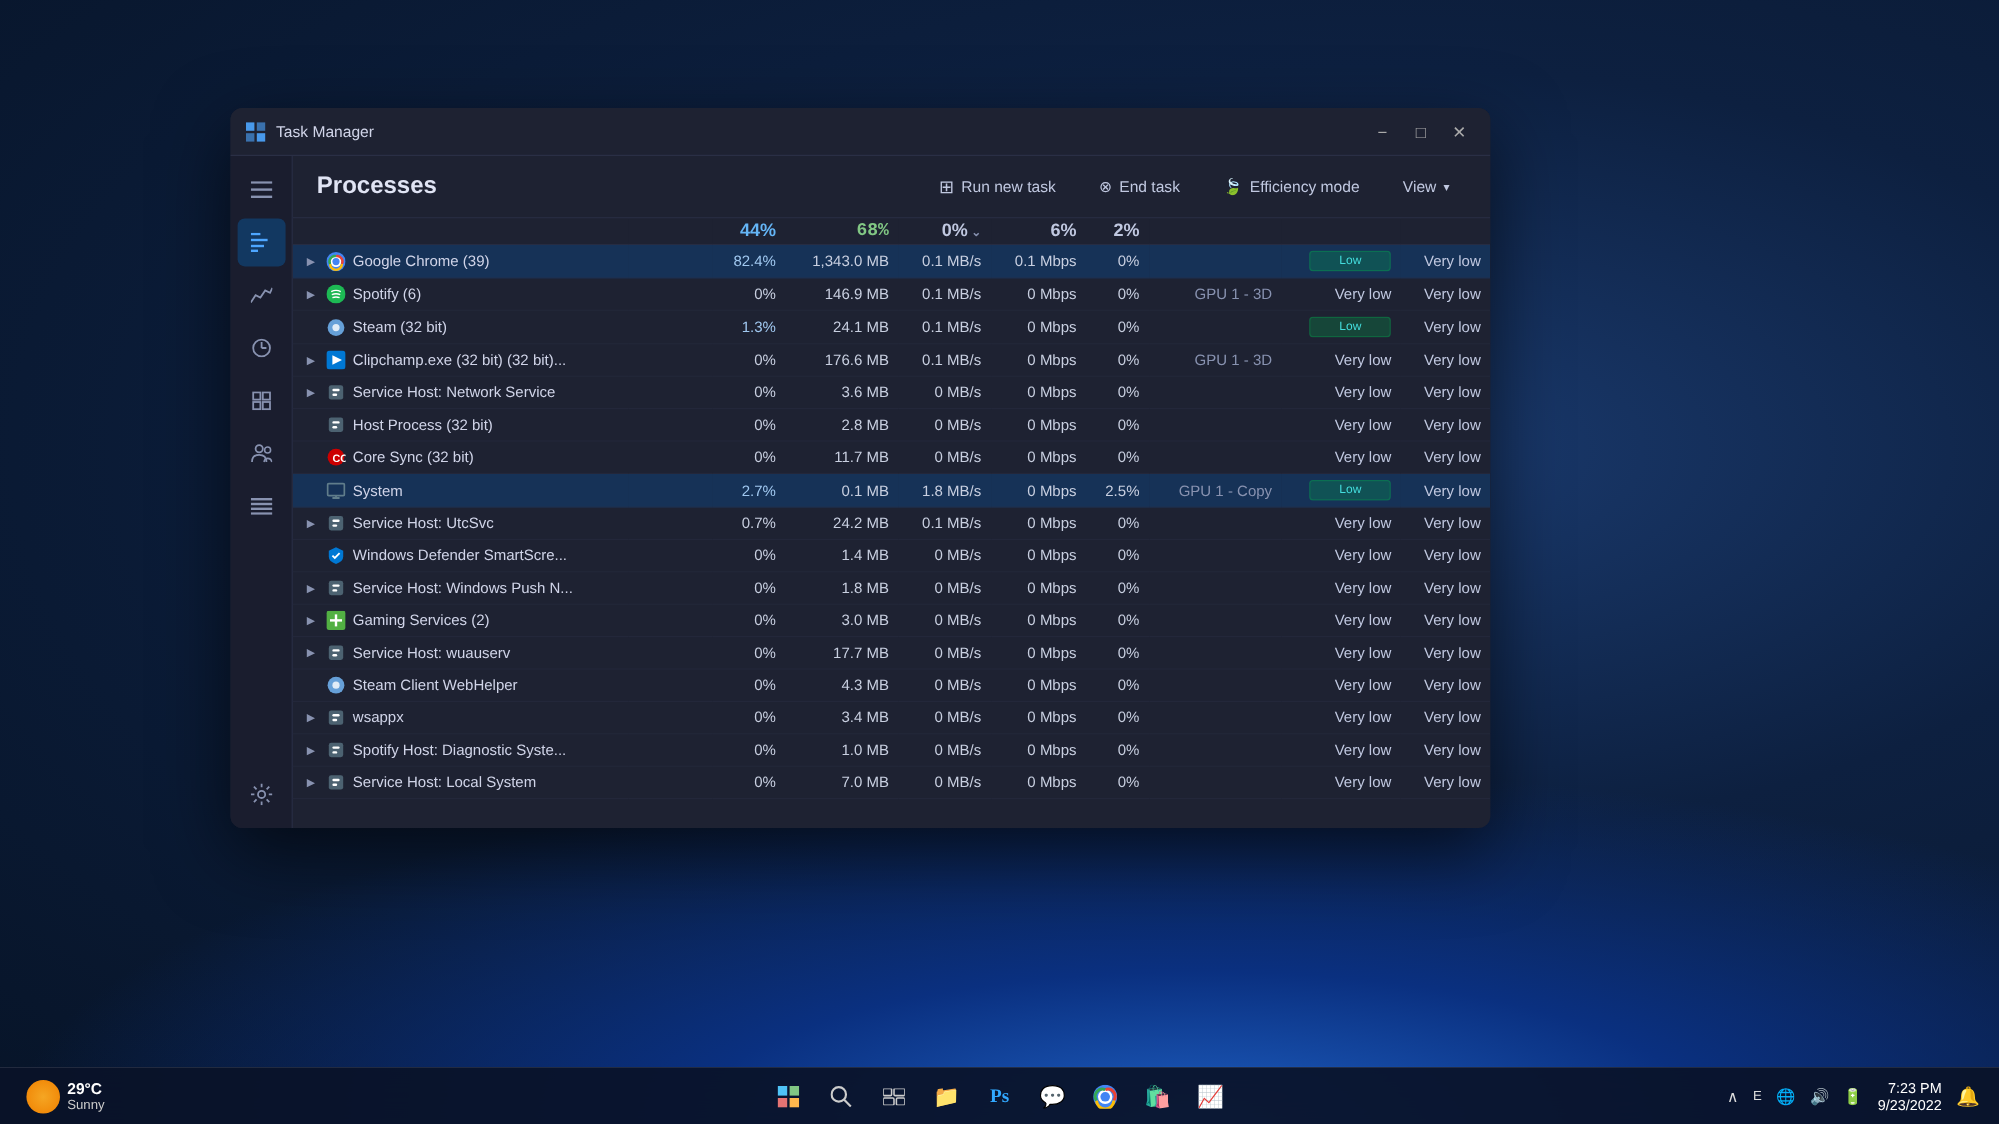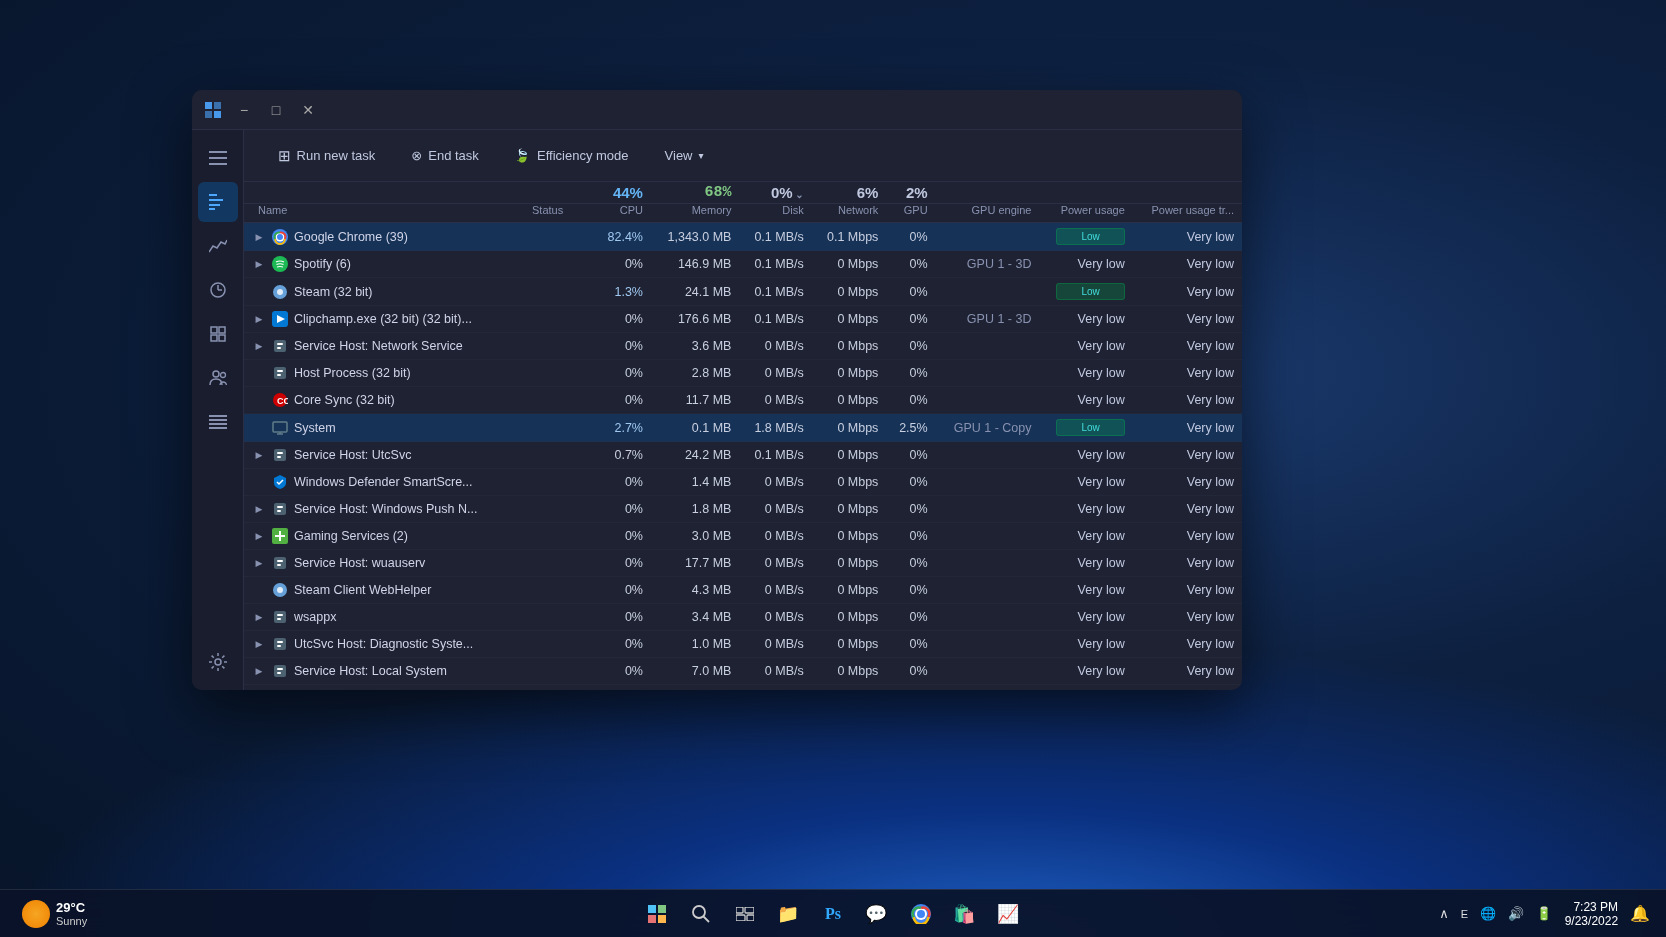--- a/index.html
+++ b/index.html
@@ -367,20 +367,21 @@
 
 <div class="window">
 
   <div class="titlebar">
     <svg class="titlebar-icon" viewBox="0 0 18 18">
       <rect x="1" y="1" width="7" height="7" fill="#4da6ff" opacity="0.9"></rect>
       <rect x="10" y="1" width="7" height="7" fill="#4da6ff" opacity="0.6"></rect>
       <rect x="1" y="10" width="7" height="7" fill="#4da6ff" opacity="0.6"></rect>
       <rect x="10" y="10" width="7" height="7" fill="#4da6ff" opacity="0.9"></rect>
     </svg>
+    <span class="titlebar-title">Task Manager</span>
     <div class="titlebar-controls">
       <button class="titlebar-btn">−</button>
       <button class="titlebar-btn">□</button>
       <button class="titlebar-btn close">✕</button>
     </div>
   </div>
 
   <div class="window-body">
 
     <div class="sidebar">
@@ -440,20 +441,21 @@
         <svg width="18" height="18" viewBox="0 0 18 18">
           <circle cx="9" cy="9" r="3" fill="none" stroke="currentColor" stroke-width="1.5"></circle>
           <path d="M9 0 L9 3 M9 15 L9 18 M0 9 L3 9 M15 9 L18 9 M2.6 2.6 L4.8 4.8 M13.2 13.2 L15.4 15.4 M15.4 2.6 L13.2 4.8 M4.8 13.2 L2.6 15.4" stroke="currentColor" stroke-width="1.5"></path>
         </svg>
       </button>
     </div>
 
     <div class="content">
 
       <div class="content-header">
+        <span class="page-title-text">Processes</span>
         <div class="header-actions">
           <button class="header-btn">
             <span style="font-size:15px;">⊞</span>
             <span>Run new task</span>
           </button>
           <button class="header-btn">
             <span style="font-size:13px;">⊗</span>
             <span>End task</span>
           </button>
           <button class="header-btn">
@@ -475,32 +477,20 @@
               <th style="width:70px;"></th>
               <th style="color:#64b5f6;">44%</th>
               <th style="color:#81c784;font-family:Liberation Mono, monospace;">68%</th>
               <th>0%<span style="font-size:10px;color:#8892b0;"> ⌄</span></th>
               <th>6%</th>
               <th>2%</th>
               <th></th>
               <th></th>
               <th></th>
             </tr>
-            <tr class="th-label-row">
-              <th>Name</th>
-              <th>Status</th>
-              <th>CPU</th>
-              <th>Memory</th>
-              <th>Disk</th>
-              <th>Network</th>
-              <th>GPU</th>
-              <th>GPU engine</th>
-              <th>Power usage</th>
-              <th>Power usage tr...</th>
-            </tr>
           </thead>
           <tbody id="process-tbody">
           <tr class="highlighted">
                 <td>
                   <div class="process-name-cell">
                     <span class="expand-arrow">▶</span>
                     <span class="process-icon">
                       <svg width="16" height="16" viewBox="0 0 16 16">
           <circle cx="8" cy="8" r="8" fill="#4285F4"></circle>
           <circle cx="8" cy="8" r="4.5" fill="white"></circle>
@@ -859,21 +849,21 @@
                 <td>
                   <div class="process-name-cell">
                     <span class="expand-arrow">▶</span>
                     <span class="process-icon">
                       <svg width="16" height="16" viewBox="0 0 16 16">
           <rect x="2" y="2" width="12" height="12" rx="2" fill="#607d8b" opacity="0.7"></rect>
           <rect x="5" y="5" width="6" height="2" rx="1" fill="white"></rect>
           <rect x="5" y="9" width="4" height="2" rx="1" fill="white"></rect>
         </svg>
                     </span>
-                    <span class="process-label">UtcSvc Host: Diagnostic Syste...</span>
+                    <span class="process-label">Spotify Host: Diagnostic Syste...</span>
                   </div>
                 </td>
                 <td></td>
                 <td>0%</td>
                 <td>1.0 MB</td>
                 <td>0 MB/s</td>
                 <td>0 Mbps</td>
                 <td>0%</td>
                 <td style="color: rgb(136, 146, 176);"></td>
                 <td><span class="power-very-low">Very low</span></td>

